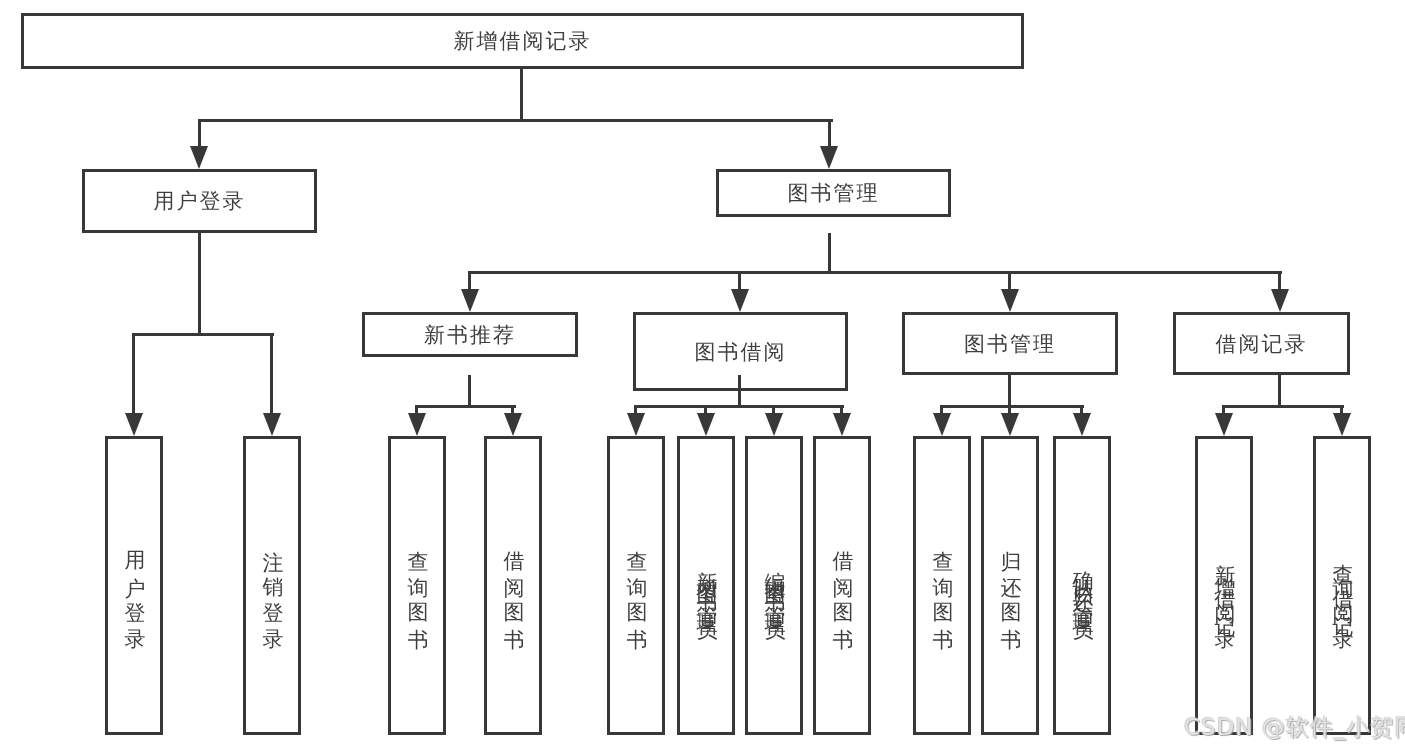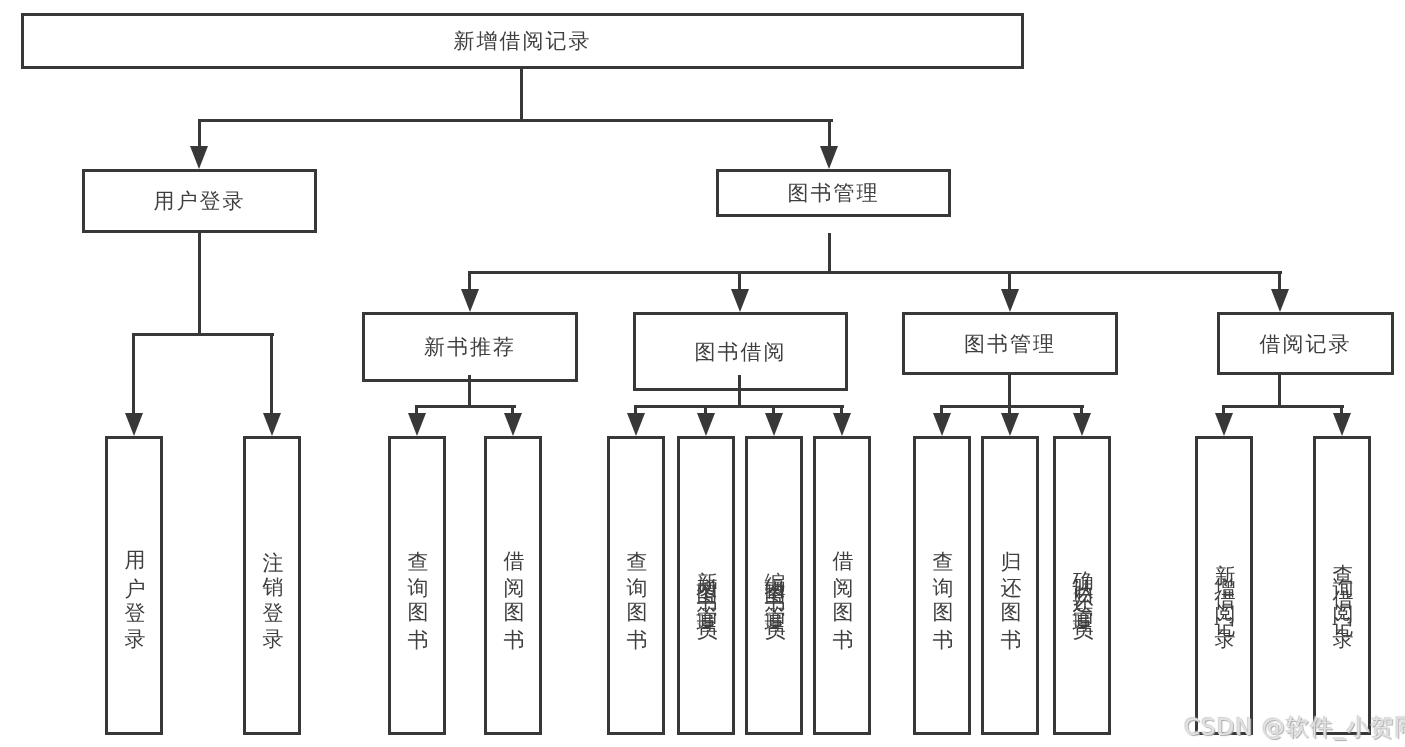--- a/index.html
+++ b/index.html
@@ -56,24 +56,24 @@
 </head>
 <body>
 
 <div class="canvas">
 
   <div class="box h" style="left:21px;top:13px;width:1003px;height:56px">新增借阅记录</div>
 
   <div class="box h" style="left:82px;top:169px;width:235px;height:64px">用户登录</div>
   <div class="box h" style="left:716px;top:169px;width:235px;height:48px">图书管理</div>
 
-  <div class="box h" style="left:362px;top:312px;width:216px;height:70px">新书推荐</div>
+  <div class="box h" style="left:362px;top:312px;width:216px;height:45px">新书推荐</div>
   <div class="box h" style="left:633px;top:312px;width:215px;height:79px">图书借阅</div>
   <div class="box h" style="left:902px;top:312px;width:216px;height:63px">图书管理</div>
-  <div class="box h" style="left:1217px;top:312px;width:177px;height:63px">借阅记录</div>
+  <div class="box h" style="left:1173px;top:312px;width:177px;height:63px">借阅记录</div>
 
   <div class="box v" style="left:105px;top:436px;width:58px;height:299px">用户登录</div>
   <div class="box v" style="left:243px;top:436px;width:58px;height:299px">注销登录</div>
 
   <div class="box v" style="left:388px;top:436px;width:58px;height:299px">查询图书</div>
   <div class="box v" style="left:484px;top:436px;width:58px;height:299px">借阅图书</div>
 
   <div class="box v" style="left:607px;top:436px;width:58px;height:299px">查询图书</div>
   <div class="box v vs9" style="left:677px;top:436px;width:58px;height:299px">新增图书（管理员）</div>
   <div class="box v vs9" style="left:745px;top:436px;width:58px;height:299px">编辑图书（管理员）</div>

